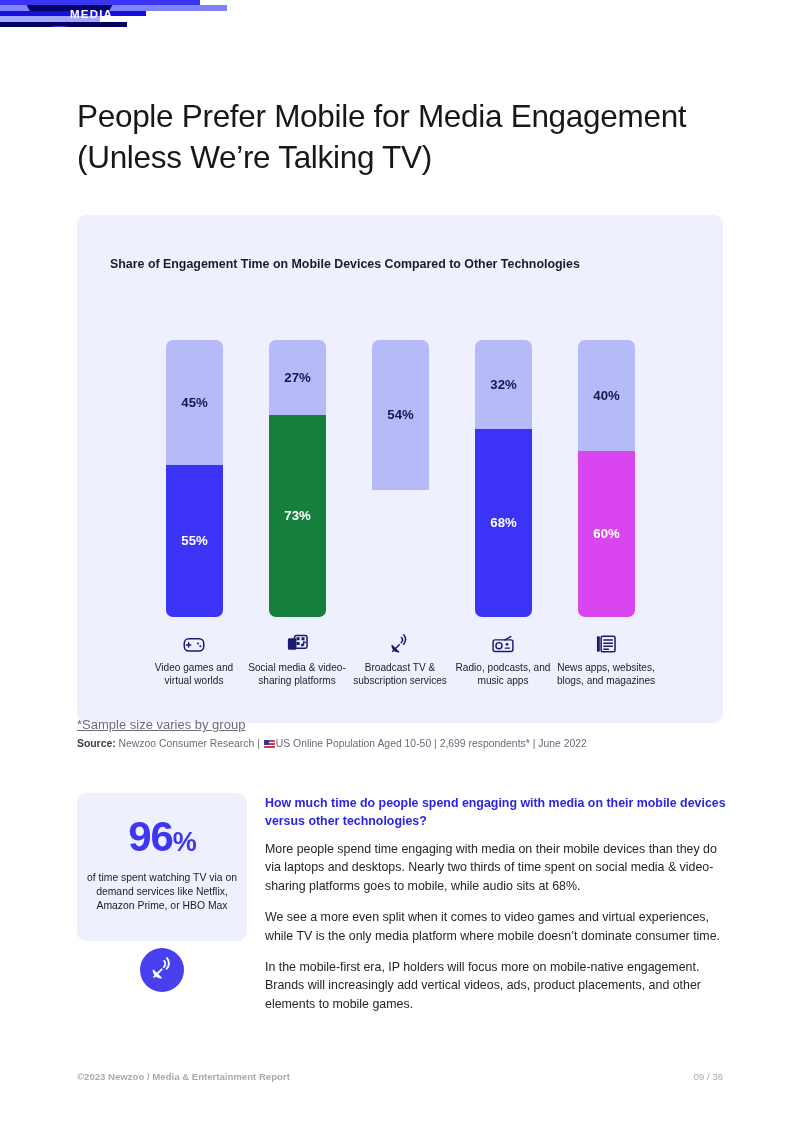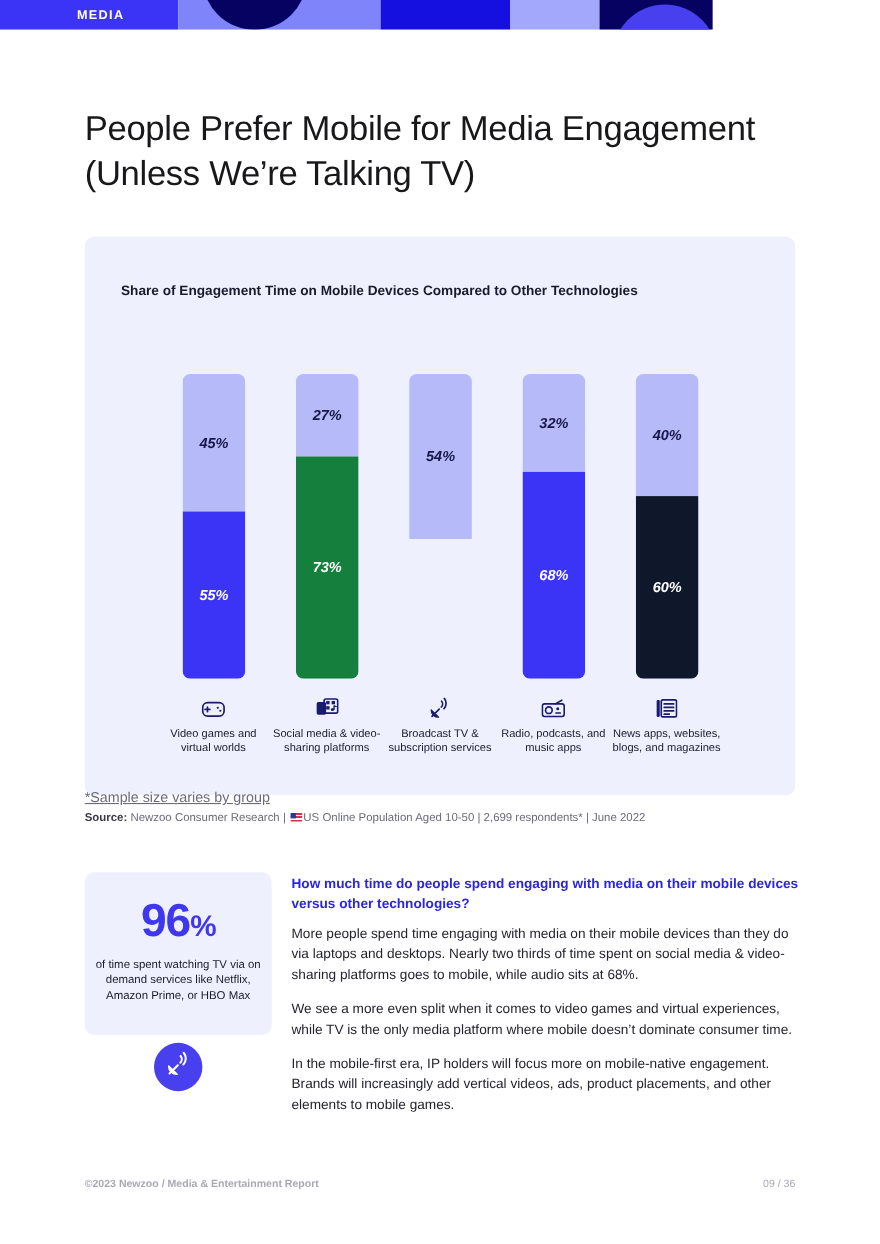--- a/index.html
+++ b/index.html
@@ -5,21 +5,21 @@
   * { box-sizing: border-box; margin: 0; padding: 0; }
   html, body {
     width: 800px; height: 1131px;
     background: #ffffff;
     font-family: "Liberation Sans", sans-serif;
     overflow: hidden;
   }
   .page { position: relative; width: 800px; height: 1131px; background:#fff; }
 
   
-  .banner { position:absolute; top:0; left:0; width:648px; height:27px; display:flex; overflow:hidden; }
+  .banner { position:absolute; top:0; left:0; width:648px; height:27px; display:flex; overflow:hidden;flex-direction:column; }
   .bseg { position:relative; height:27px; overflow:hidden; }
   .bseg .shape { position:absolute; }
   .banner-label {
     position:absolute; left:70px; top:0; height:27px;
     display:flex; align-items:center;
     font-size:11.5px; font-weight:bold; letter-spacing:1.2px; color:#ffffff; z-index:5;
   }
 
   
   .title {
@@ -42,21 +42,21 @@
   .legend-dot { width:10px; height:10px; border-radius:50%; margin-right:8px; flex:none; }
   .legend-text { font-size:11.3px; color:#2b2b45; }
 
   
   .bars { position:absolute; left:0; top:125px; width:646px; height:282px; }
   .bar-col { position:absolute; width:57px; top:0; height:277px; }
   .bar {
     position:absolute; left:0; top:0; width:57px; height:277px;
     border-radius:7px; overflow:hidden; display:flex; flex-direction:column;
   }
-  .seg { position:relative; display:flex; align-items:center; justify-content:center;font-style:italic; }
+  .seg { position:relative; display:flex; align-items:center; justify-content:center; }
   .seg-label { font-size:13.2px; font-weight:bold; }
   .seg-top .seg-label { color:#17174a; }
   .seg-bot .seg-label { color:#ffffff; }
 
   
   .cats { position:absolute; left:0; top:418px; width:646px; height:85px; }
   .cat { position:absolute; width:108px; text-align:center; }
   .cat-icon { height:22px; display:flex; align-items:center; justify-content:center; margin-bottom:6px; }
   .cat-label { font-size:10.1px; line-height:13.2px; color:#1a1a2e; }
 
@@ -163,21 +163,21 @@
             <span class="seg-label">68%</span>
           </div>
         </div>
       </div>
 
       <div class="bar-col" style="left:501px;">
         <div class="bar">
           <div class="seg seg-top" style="height:40%;background:#b6baf9;">
             <span class="seg-label">40%</span>
           </div>
-          <div class="seg seg-bot" style="height:60%;background:#0f172a;">
+          <div class="seg seg-bot" style="height:60%;background:#d946ef;">
             <span class="seg-label">60%</span>
           </div>
         </div>
       </div>
     </div>
 
     <div class="cats">
 
       <div class="cat" style="left:63px;">
         <div class="cat-icon">

